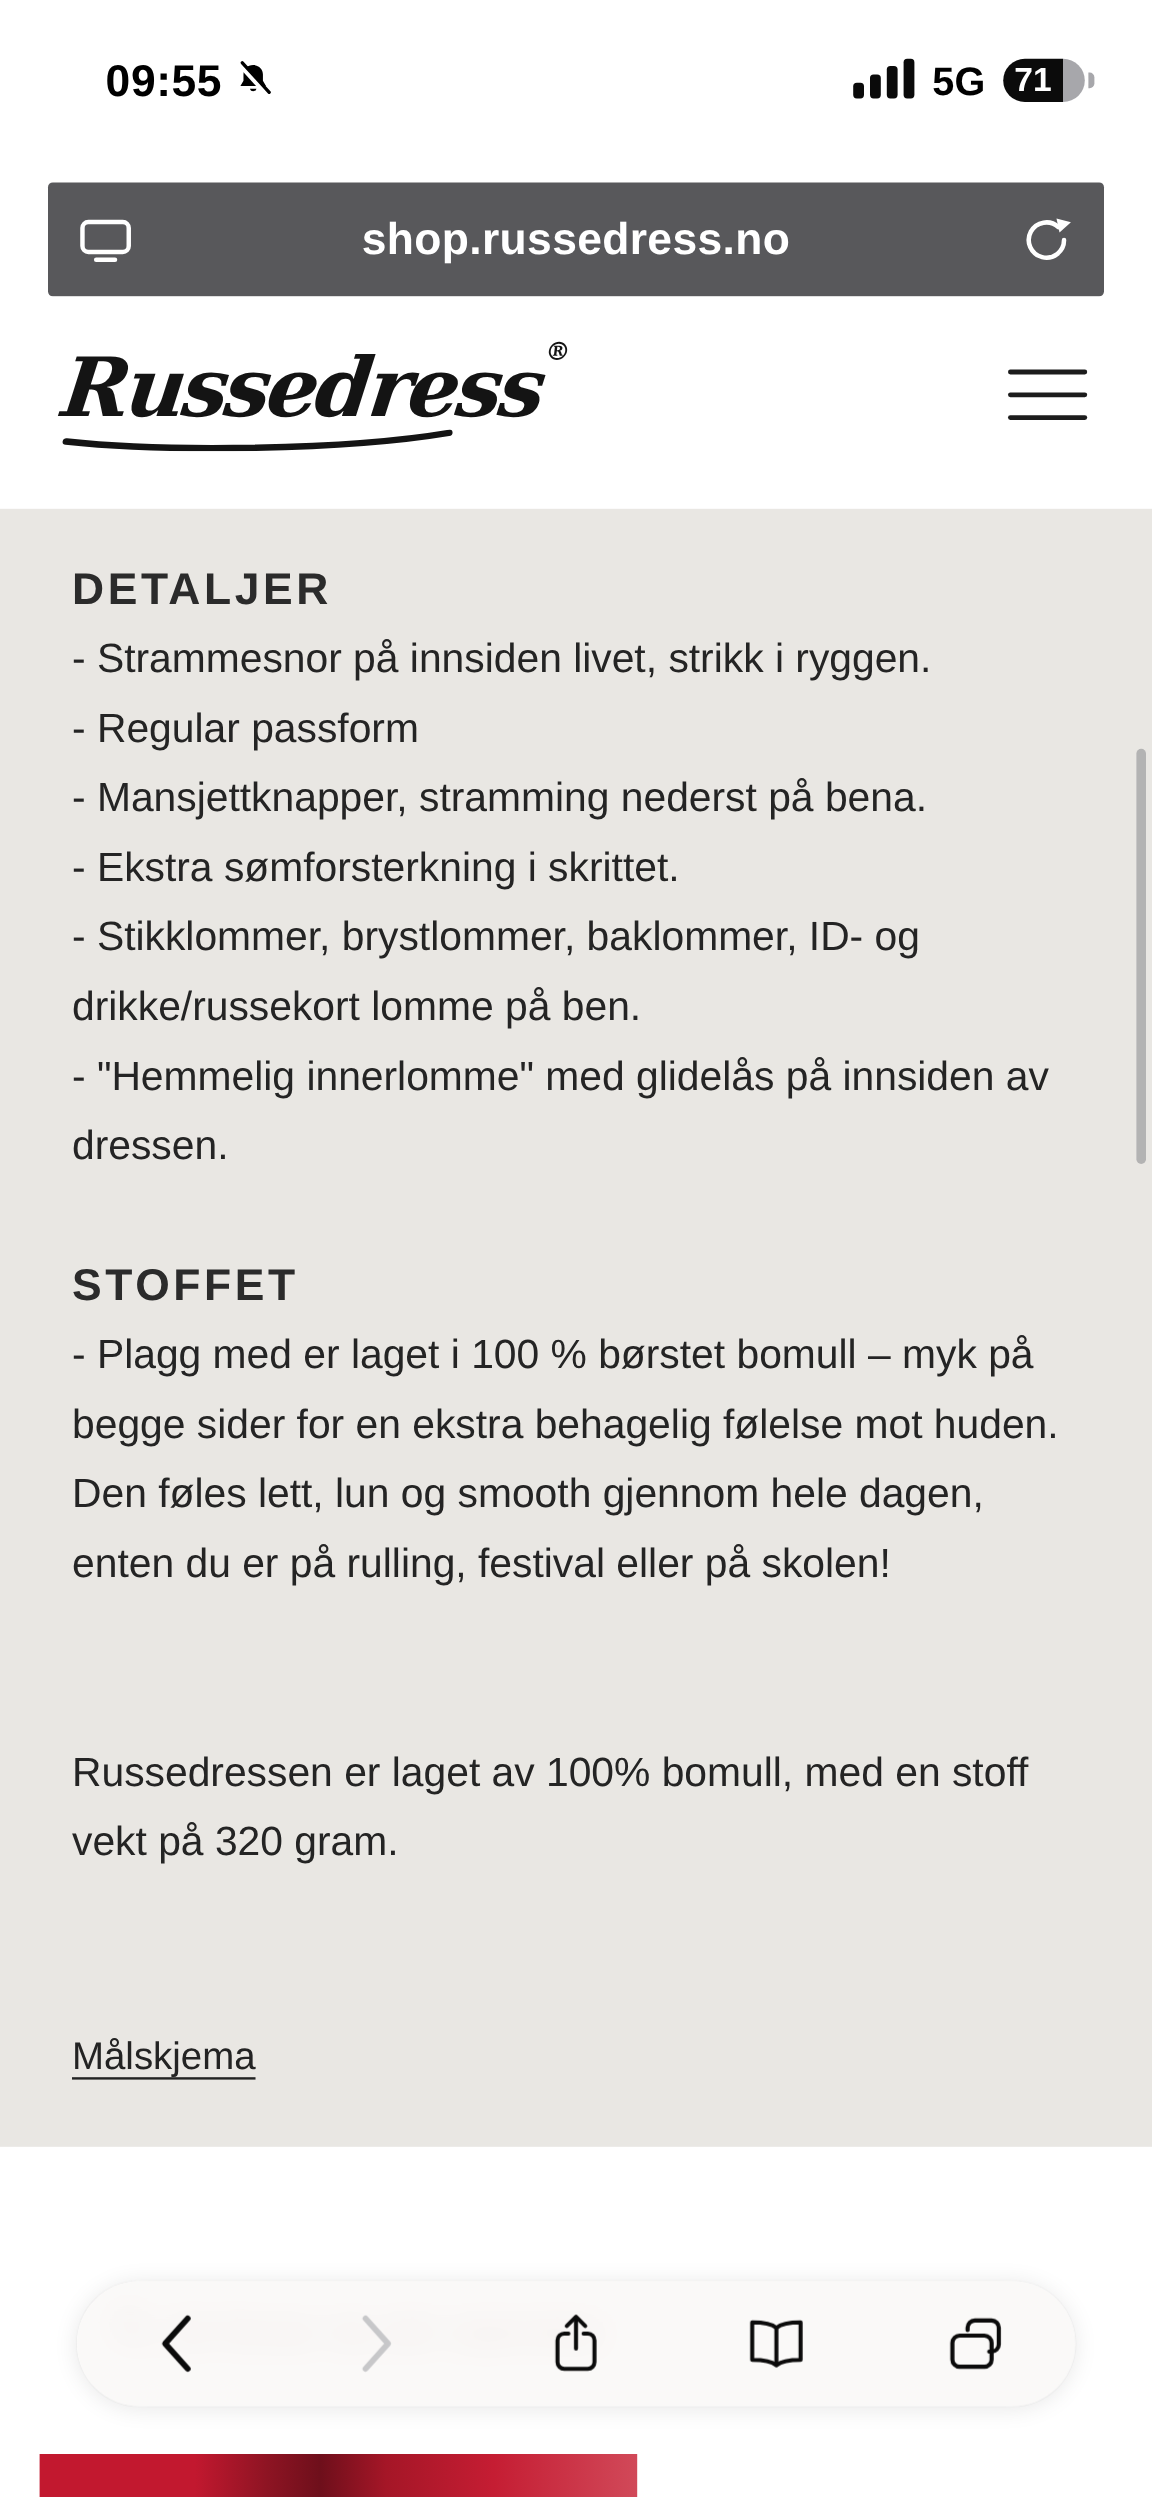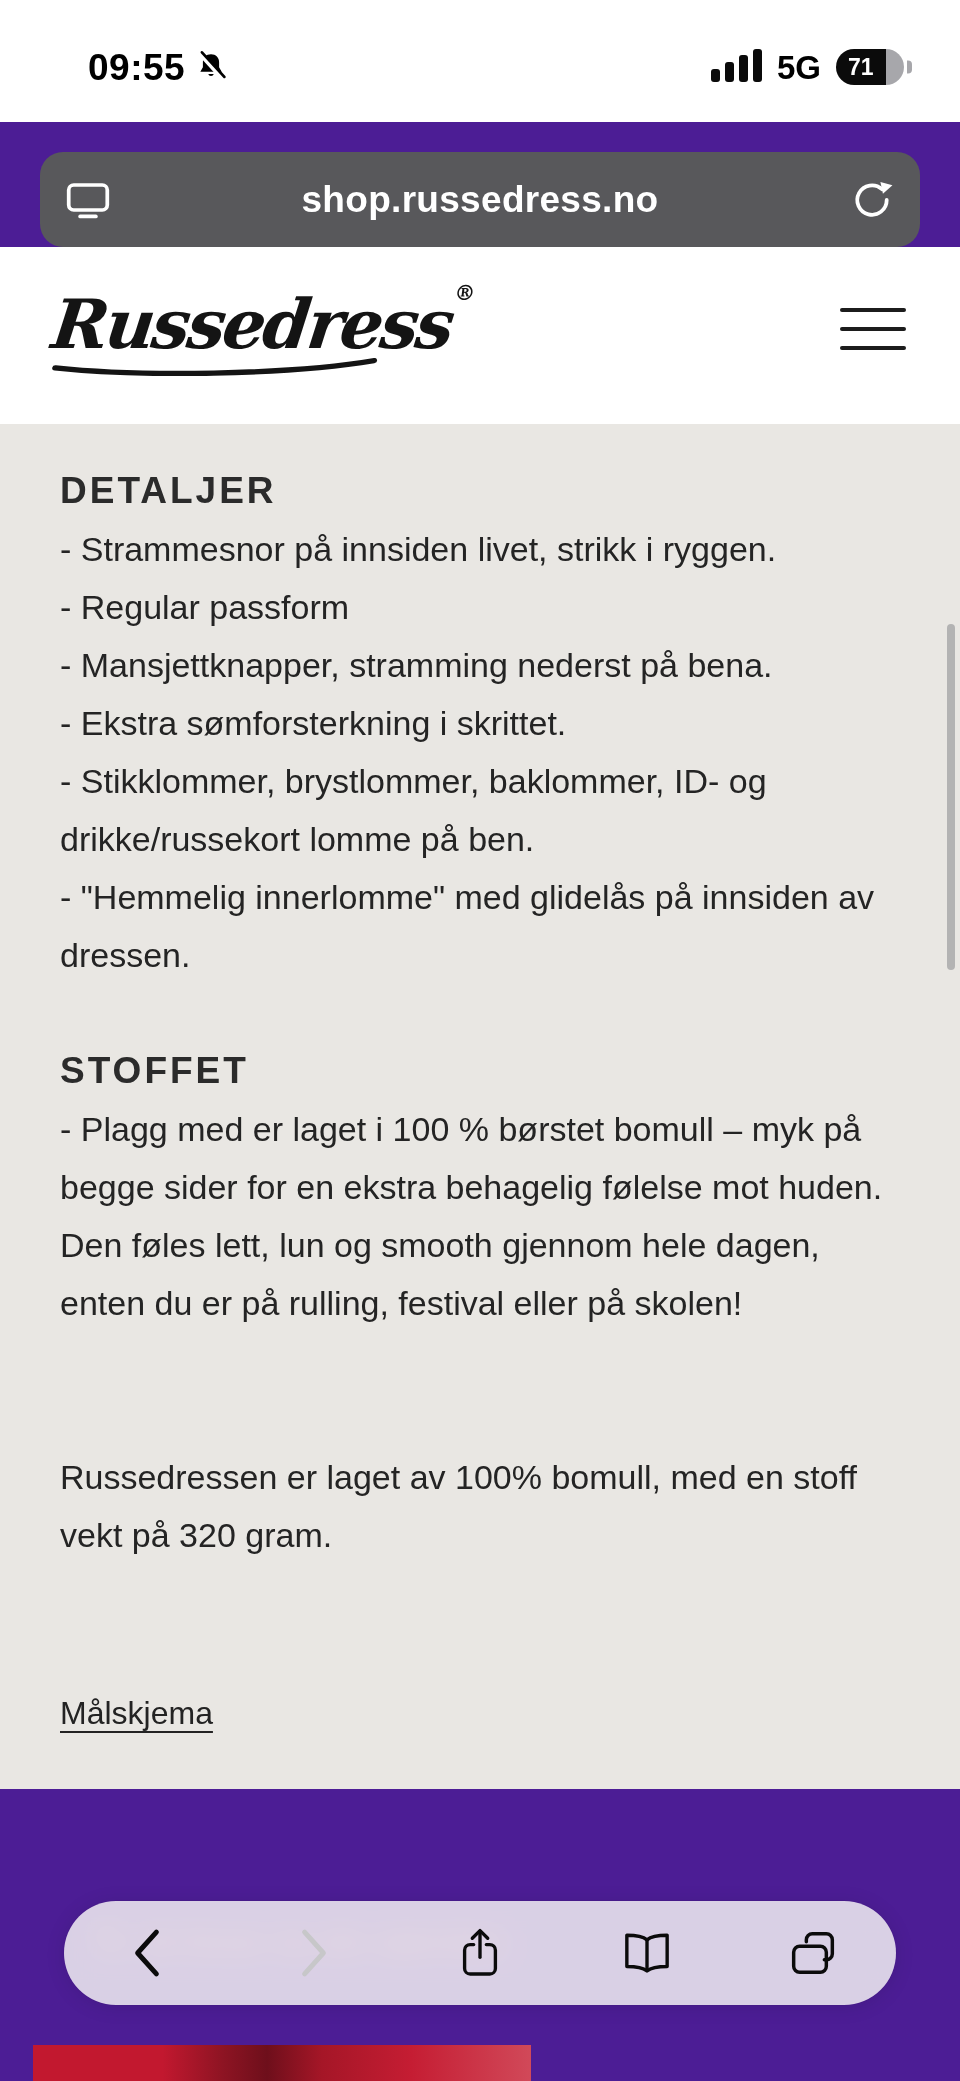--- a/index.html
+++ b/index.html
@@ -1,44 +1,44 @@
 <!DOCTYPE html>
 <html><head>
 <meta charset="utf-8">
 <style>
   *{box-sizing:border-box;margin:0;padding:0}
   html,body{background:#3a3a3a}
   .screen{
     position:relative;width:960px;height:2081px;margin:0 auto;
-    background:#4c1d95;overflow:hidden;
+    background:#ffffff;overflow:hidden;
     font-family:"Liberation Sans",sans-serif;
   }
 
   
   .status-bar{position:absolute;top:0;left:0;width:100%;height:122px;
     display:flex;align-items:center;justify-content:space-between;
     padding:14px 56px 0 88px;background:#ffffff}
   .status-left{display:flex;align-items:center;gap:10px}
   .status-time{font-size:37px;font-weight:700;color:#000;letter-spacing:.5px}
   .status-right{display:flex;gap:15px}
   .signal-bars{display:flex;align-items:flex-end;gap:5px;height:33px}
   .signal-bars i{display:block;width:9px;border-radius:3px;background:#0a0a0a}
   .sb1{height:13px}.sb2{height:20px}.sb3{height:27px}
   .sb4{height:33px;background:#c7c7c9}
   .network-label{font-size:33px;font-weight:700;color:#000}
   .battery{position:relative;width:68px;height:36px;border-radius:18px;
     background:linear-gradient(90deg,#0b0b0b 0 73%,#a7a7ab 73% 100%);
     display:flex;align-items:center}
-  .battery-text{font-size:23px;font-weight:700;color:#fff;width:73%;text-align:center}
+  .battery-text{font-size:28px;font-weight:700;color:#fff;width:73%;text-align:center}
   .battery-nub{position:absolute;right:-8px;top:50%;transform:translateY(-50%);
     width:5px;height:13px;border-radius:0 4px 4px 0;background:#a7a7ab}
 
   
   .url-bar{position:absolute;top:152px;left:40px;width:880px;height:95px;
-    border-radius:23px;background:#58585b;
+    border-radius:4px;background:#58585b;
     display:flex;align-items:center;justify-content:space-between;
     padding:0 20px;cursor:pointer}
   .url-text{font-size:37px;font-weight:600;color:#ffffff;letter-spacing:.3px}
   .url-icon-btn{display:flex;align-items:center;justify-content:center;width:56px;height:60px;cursor:pointer}
 
   
   .site-header{position:absolute;top:247px;left:0;width:100%;height:177px;
     background:#ffffff;display:flex;align-items:center;
     justify-content:space-between;padding:0 54px 14px 46px}
   .logo{position:relative;display:inline-block;cursor:pointer;

